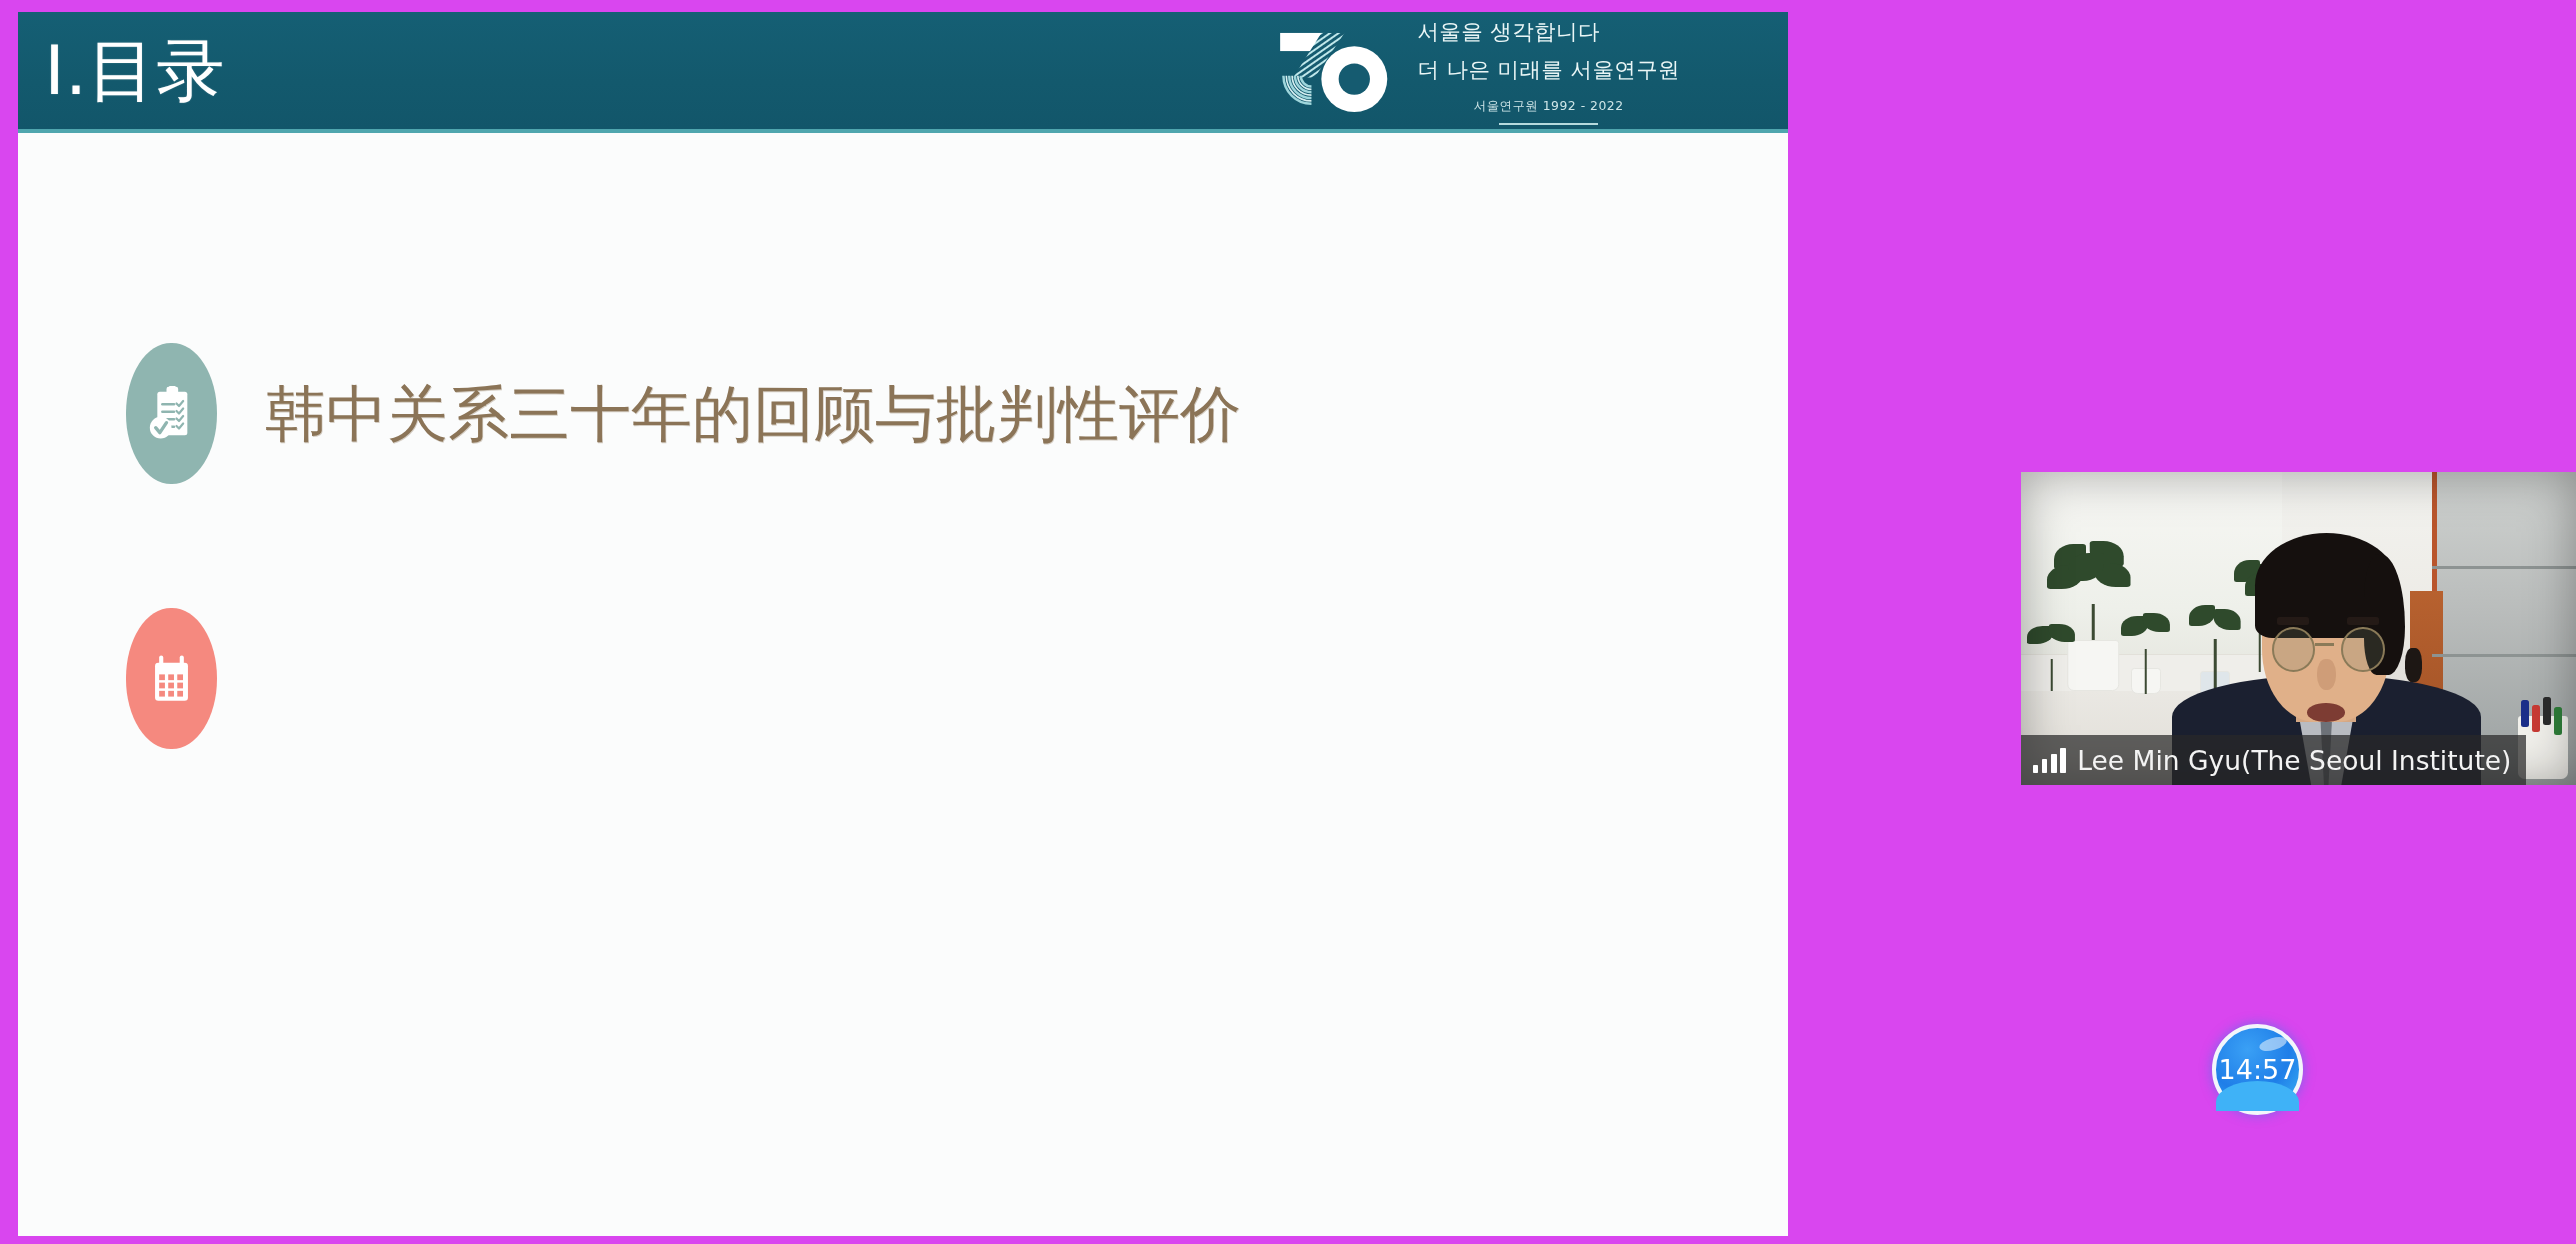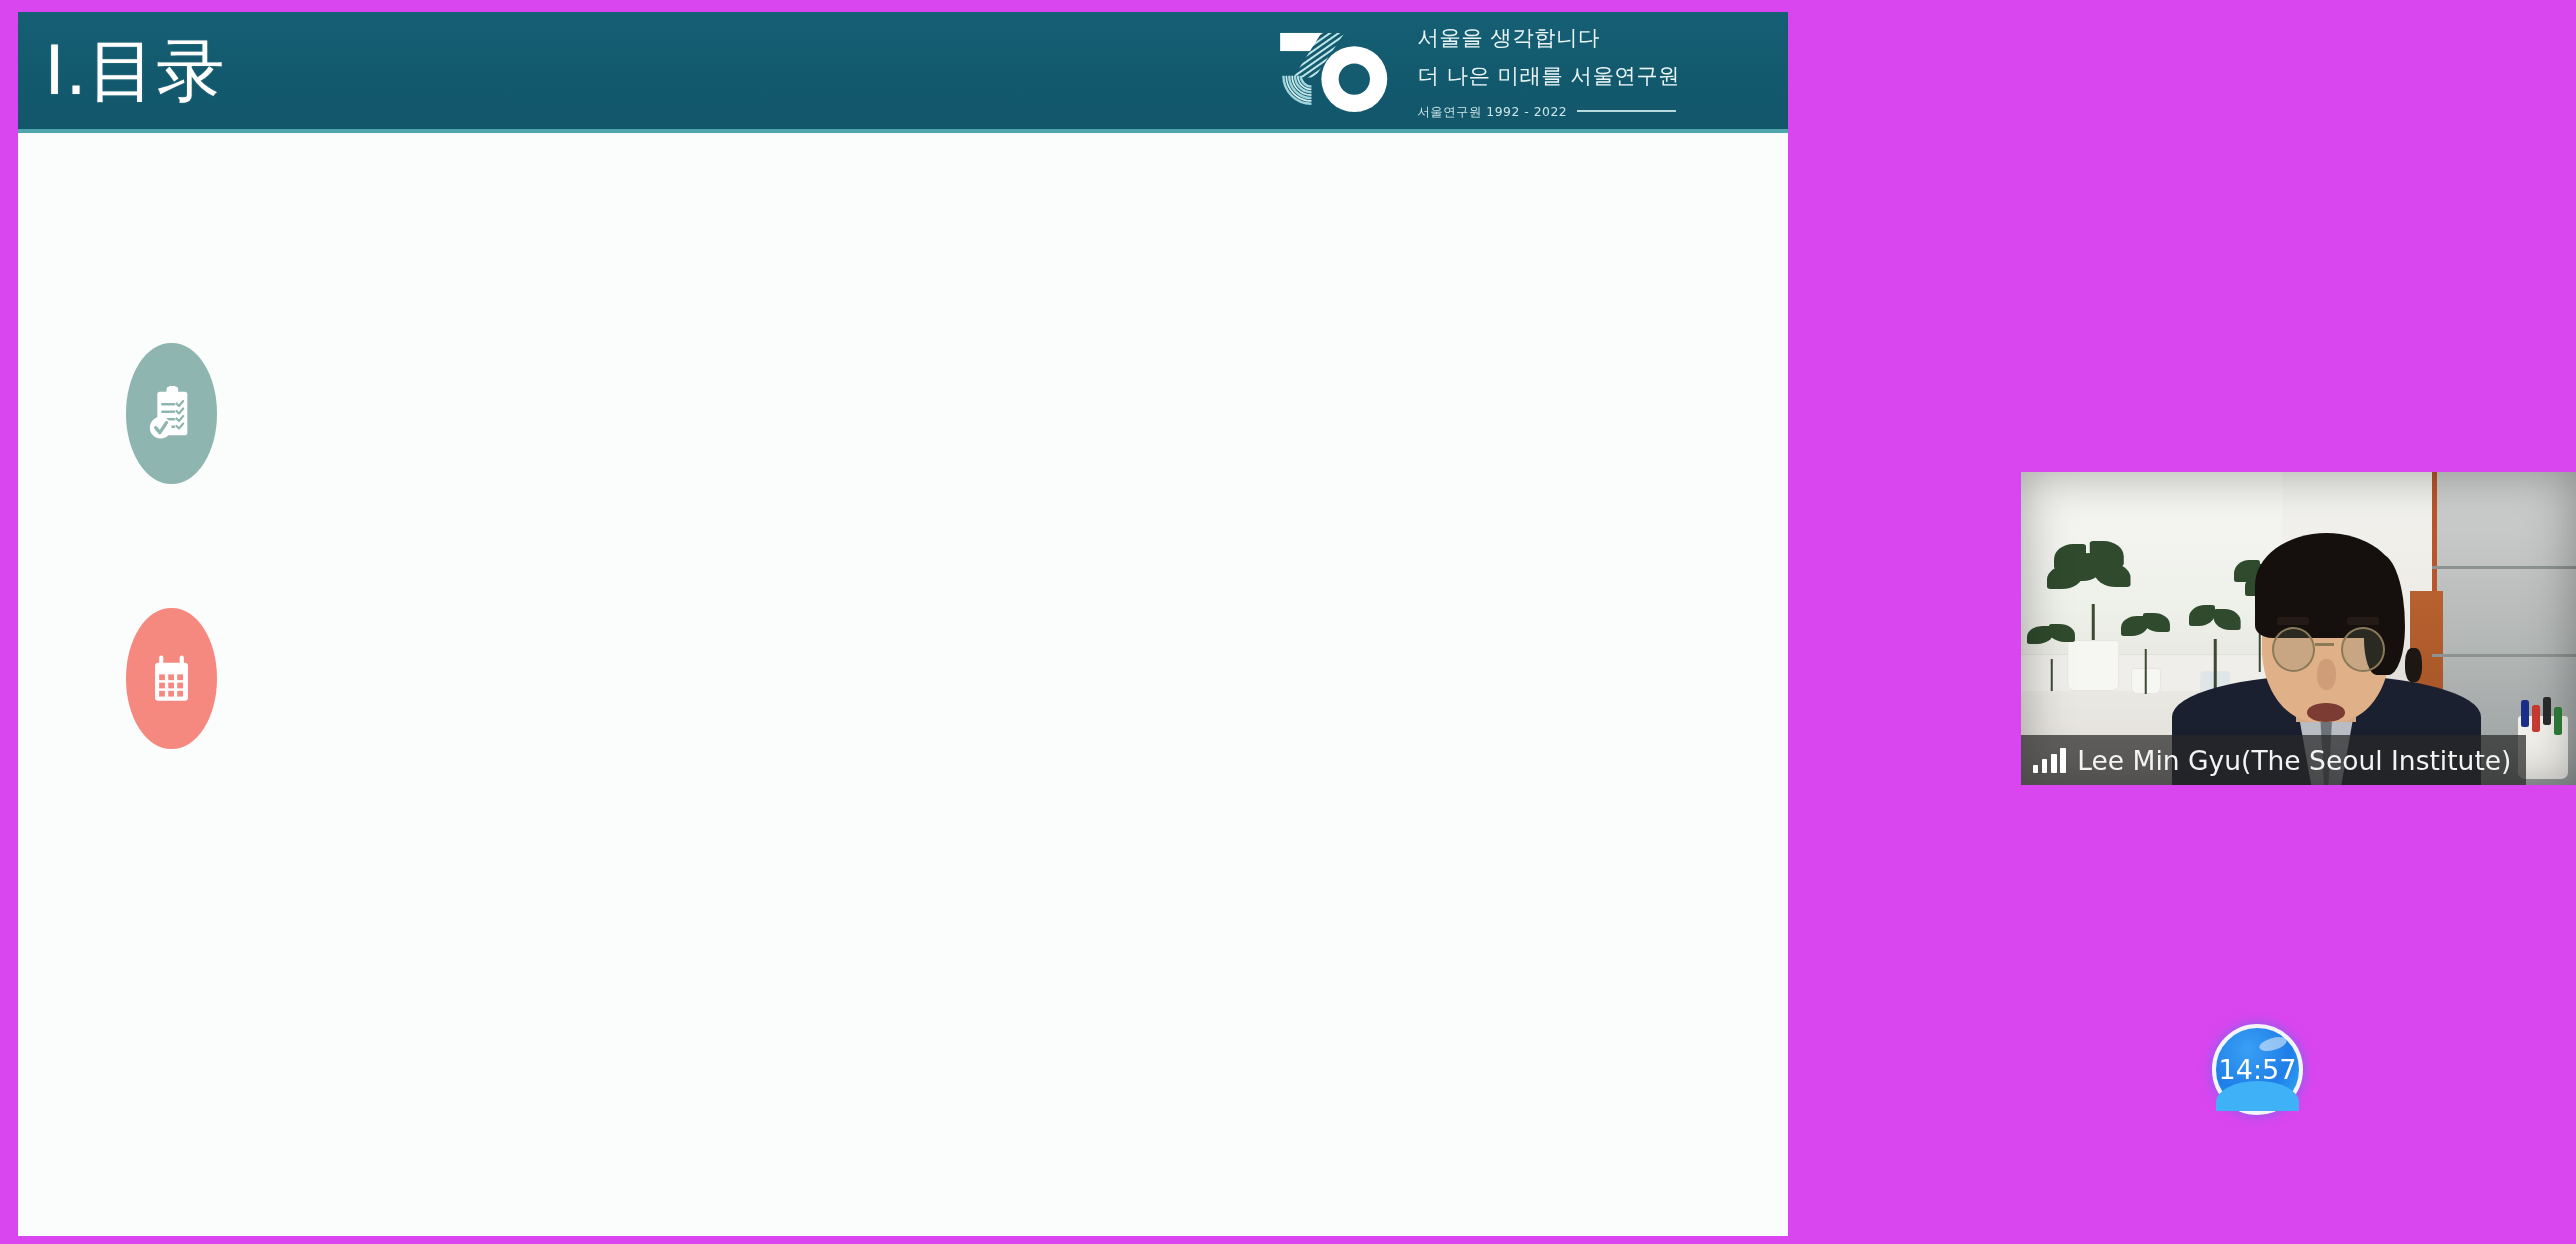--- a/index.html
+++ b/index.html
@@ -49,21 +49,21 @@
     height:93px;
     display:flex; align-items:center; gap:18px;
   }
   .logo-mark { position:relative; width:124px; height:89px; flex:0 0 auto; }
   .logo-text { display:flex; flex-direction:column; justify-content:center; gap:13px; }
   .logo-line1, .logo-line2 {
     color:#eaf6f6; font-size:21.5px; line-height:25px;
     font-family:"DejaVu Sans","Liberation Sans",sans-serif;
     letter-spacing:0.4px; white-space:nowrap;
   }
-  .logo-sub-row { display:flex; align-items:center; gap:10px; margin-top:2.5px; }
+  .logo-sub-row { display:flex; align-items:center; gap:10px; margin-top:2.5px;flex-direction:column; }
   .logo-sub {
     color:#cfe6e8; font-size:12.4px; line-height:15px;
     font-family:"DejaVu Sans","Liberation Sans",sans-serif;
     letter-spacing:0.5px; white-space:nowrap;
   }
   .logo-rule { width:99px; height:1.7px; background:#b6dadd; }
 
   
   .agenda { position:absolute; left:0; top:0; width:1770px; height:1224px; }
   .agenda-item { position:absolute; display:flex; align-items:center; }
@@ -330,20 +330,21 @@
             <g stroke="#8fb5b0" stroke-width="2.6" fill="none" stroke-linecap="round" stroke-linejoin="round">
               <polyline points="33,21 36,24 41,18"></polyline>
               <polyline points="33,30 36,33 41,27"></polyline>
               <polyline points="33,39 36,42 41,36"></polyline>
               <polyline points="33,48 36,51 41,45"></polyline>
             </g>
             <circle cx="14" cy="50" r="13" fill="#ffffff"></circle>
             <polyline points="8,50 13,56 21,44" fill="none" stroke="#8fb5b0" stroke-width="4" stroke-linecap="round" stroke-linejoin="round"></polyline>
           </svg>
         </div>
+        <div class="agenda-text">韩中关系三十年的回顾与批判性评价</div>
       </div>
 
       <div class="agenda-item second">
         <div class="bullet-badge coral">
           <svg width="43" height="51" viewBox="0 0 52 62" aria-hidden="true">
             <rect x="11" y="3" width="5" height="16" rx="2.5" fill="#ffffff"></rect>
             <rect x="36" y="3" width="5" height="16" rx="2.5" fill="#ffffff"></rect>
             <rect x="6" y="12" width="40" height="46" rx="4" fill="#ffffff"></rect>
             <g fill="#f5897f">
               <rect x="11" y="26" width="7" height="7"></rect>

